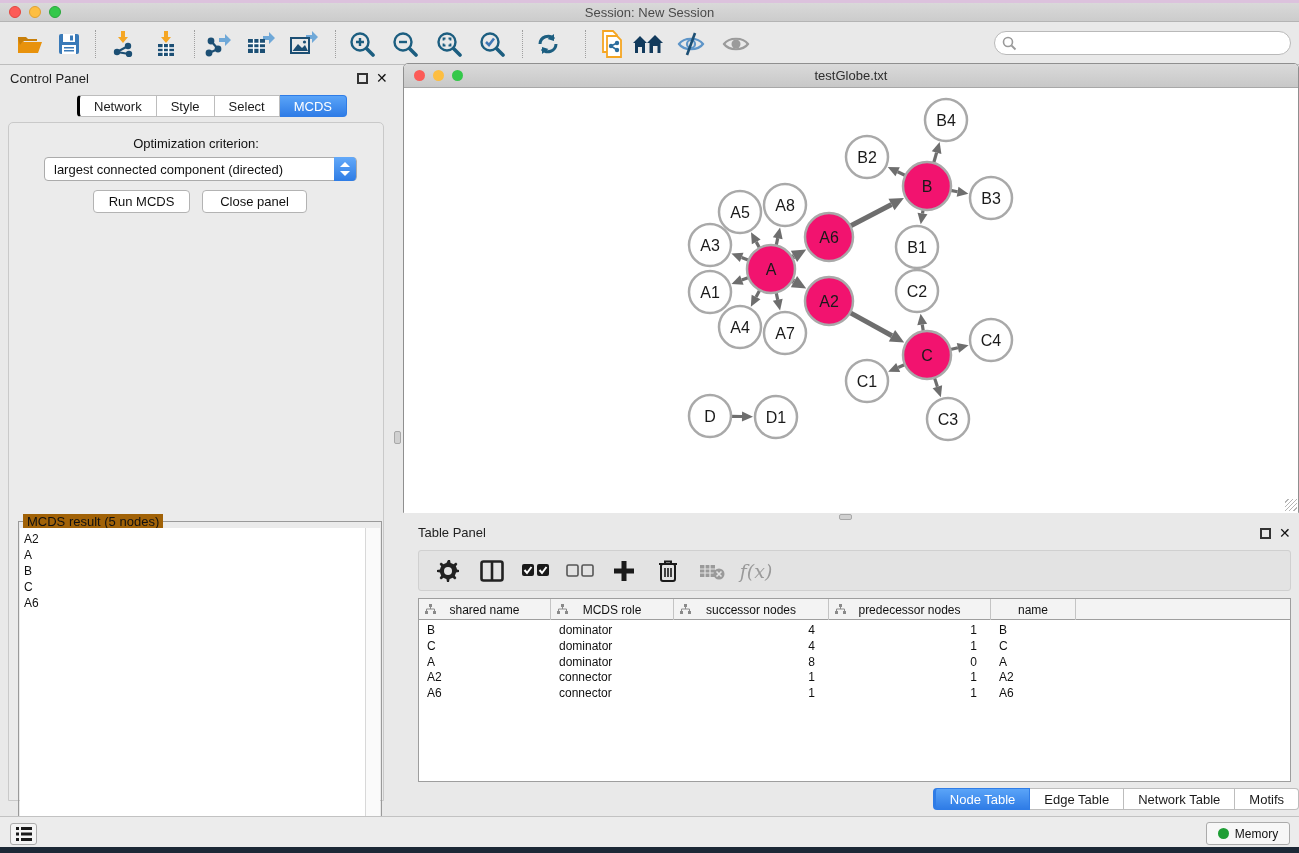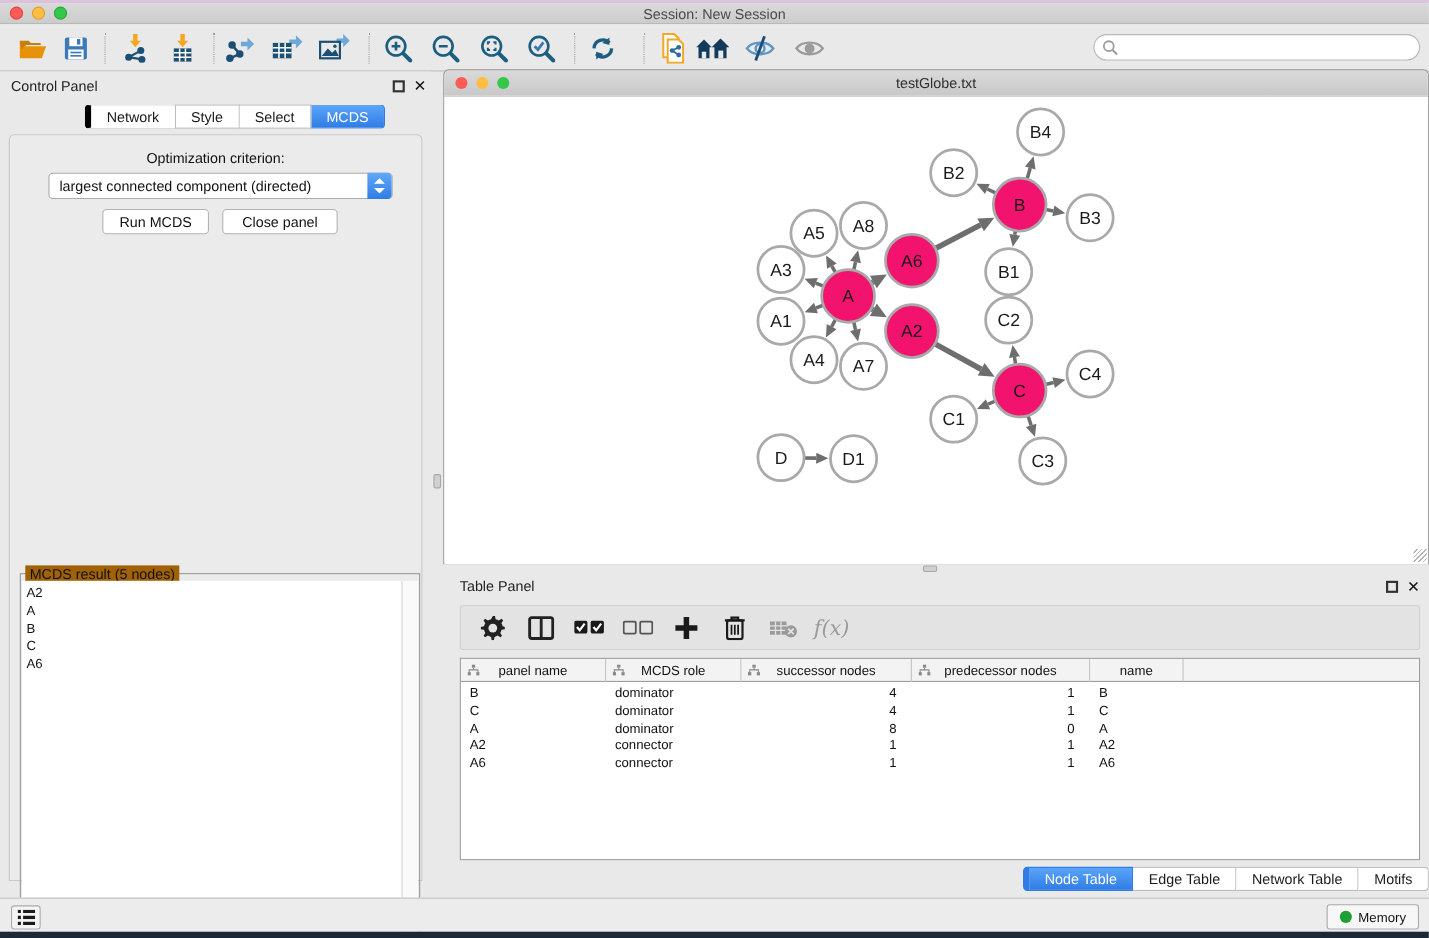--- a/index.html
+++ b/index.html
@@ -24,21 +24,21 @@
   #search-wrap svg { position:absolute; left:7px; top:4px; }
   #search-input { position:absolute; left:26px; top:2px; width:260px; height:18px; border:none; outline:none; font-size:12px; background:transparent; }
 
   
   #control-panel { left:0; top:65px; width:392px; height:750px; background:#e9e9e9; }
   #cp-header { position:absolute; left:10px; top:6px; font-size:13px; color:#222; }
   .panel-float { position:absolute; width:11px; height:11px; border:2px solid #333; }
   .panel-close { position:absolute; font-size:14px; font-weight:bold; color:#111; line-height:12px; }
   #cp-tabs { position:absolute; left:77px; top:30px; display:flex; }
   .seg { height:22px; background:#ffffff; border:1px solid #bdbdbd; border-left:none; font-size:13px; color:#1a1a1a; display:flex; align-items:center; justify-content:center; padding:0 14px; }
-  .seg:first-child { border-left:6px solid #000000; border-radius:4px 0 0 4px; }
+  .seg:first-child { border-left:3px solid #000000; border-radius:4px 0 0 4px; }
   .seg:last-child { border-radius:0 4px 4px 0; }
   .seg.active { background:linear-gradient(#5aa4f8,#2f7ce6); color:#ffffff; border-color:#2f7ce6; }
   #cp-card { position:absolute; left:8px; top:57px; width:376px; height:679px; background:#ebebeb; border:1px solid #c9c9c9; border-radius:5px 5px 0 0; }
   #opt-label { position:absolute; left:0; top:13px; width:100%; text-align:center; font-size:13px; color:#111; }
   #criterion { position:absolute; left:35px; top:34px; width:313px; height:24px; background:#ffffff; border:1px solid #ababab; border-radius:4px; }
   #criterion .val { position:absolute; left:9px; top:4px; font-size:13px; color:#111; }
   #criterion .stepper { position:absolute; right:0; top:-1px; width:22px; height:24px; background:linear-gradient(#63a9f9,#2e7ce5); border-radius:0 4px 4px 0; }
   .chev { position:absolute; left:6px; width:0; height:0; border-left:5px solid transparent; border-right:5px solid transparent; }
   .chev.up { top:5px; border-bottom:5px solid #fff; }
   .chev.dn { bottom:5px; border-top:5px solid #fff; }
@@ -481,21 +481,21 @@
     <div id="nt-header">
         <div class="nt-hcell" style="left: 0px; width: 132px;">
           <svg width="11" height="11" viewBox="0 0 11 11">
             <g fill="#8a8a8a">
               <rect x="4" y="0" width="3" height="3"></rect>
               <rect x="0" y="7" width="3" height="3"></rect>
               <rect x="8" y="7" width="3" height="3"></rect>
             </g>
             <path d="M5.5 3 V5 M1.5 7 V5 H9.5 V7" stroke="#8a8a8a" fill="none" stroke-width="1"></path>
           </svg>
-          <span>panel name</span>
+          <span>shared name</span>
         </div>
         <div class="nt-hcell" style="left: 132px; width: 123px;">
           <svg width="11" height="11" viewBox="0 0 11 11">
             <g fill="#8a8a8a">
               <rect x="4" y="0" width="3" height="3"></rect>
               <rect x="0" y="7" width="3" height="3"></rect>
               <rect x="8" y="7" width="3" height="3"></rect>
             </g>
             <path d="M5.5 3 V5 M1.5 7 V5 H9.5 V7" stroke="#8a8a8a" fill="none" stroke-width="1"></path>
           </svg>

